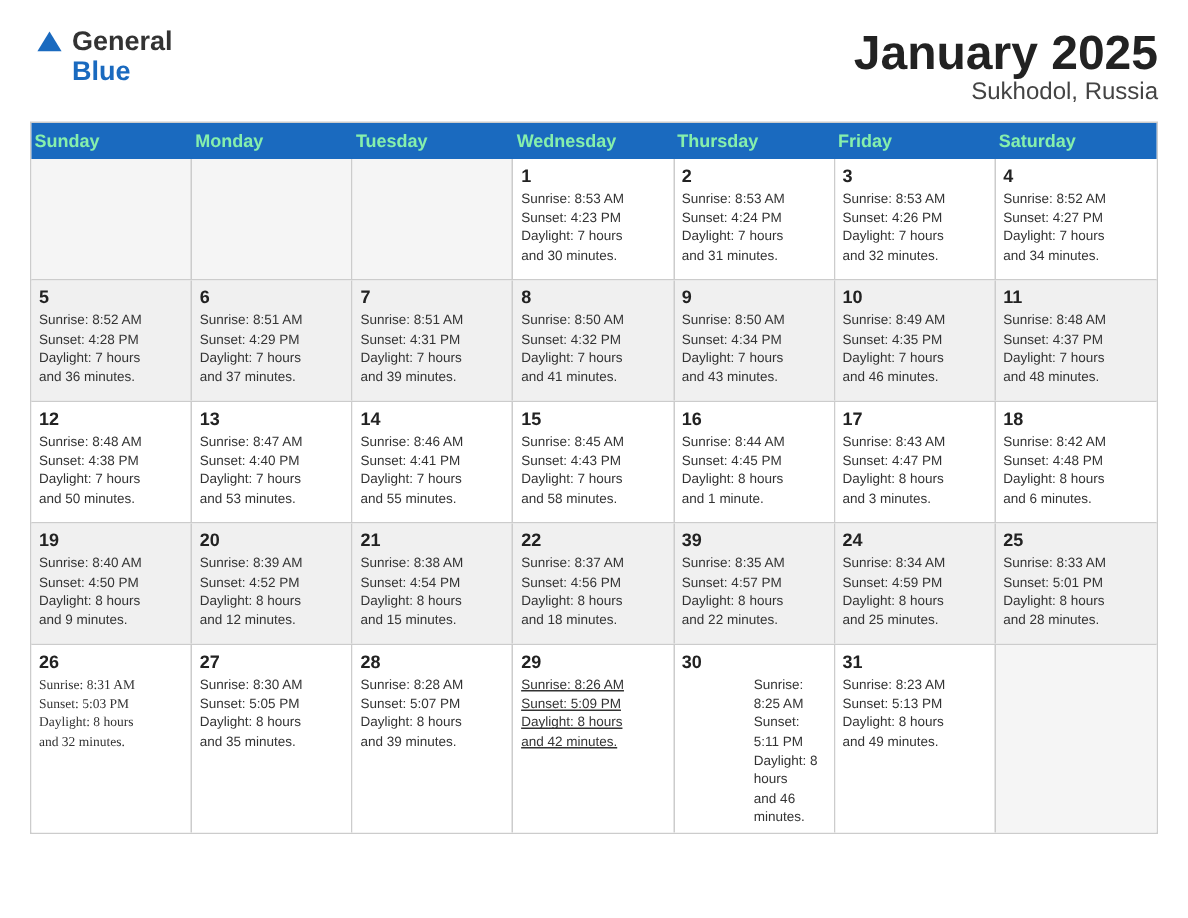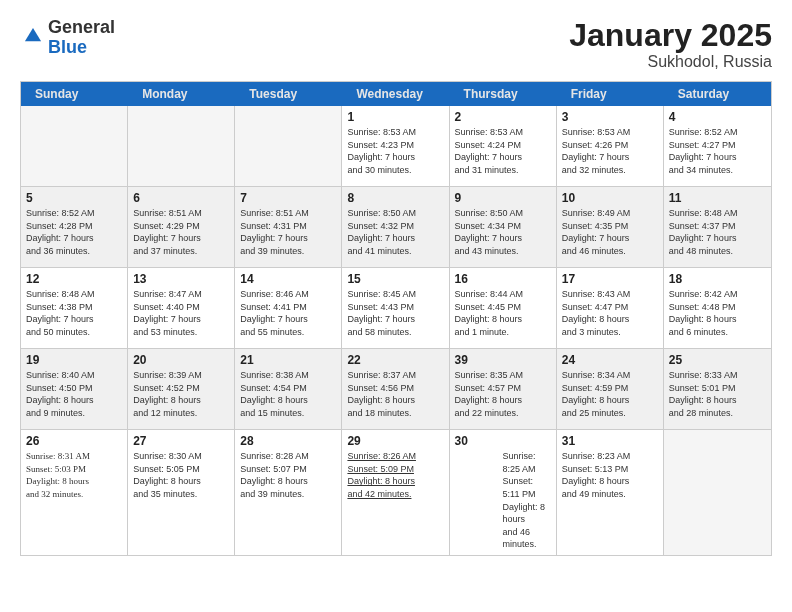--- a/index.html
+++ b/index.html
@@ -18,21 +18,20 @@
       flex-direction: column;
     }
     .header {
       display: flex;
       justify-content: space-between;
       align-items: flex-start;
       margin-bottom: 10px;
     }
     .logo {
       display: flex;
-      align-items: center;
     }
     .logo-text {
       font-size: 18px;
       font-weight: bold;
       line-height: 1.1;
     }
     .logo-general { color: #333; }
     .logo-blue { color: #1a6abf; }
     .logo-icon {
       width: 22px;
@@ -51,24 +50,24 @@
     .location-title {
       font-size: 16px;
       color: #444;
     }
     .cal-header {
       display: grid;
       grid-template-columns: repeat(7, 1fr);
       background: #1a6abf;
     }
     .cal-header-cell {
-      color: #e5e5e5;
+      color: #86efac;
       font-size: 12px;
       font-weight: bold;
-      padding: 5px 14px;
+      padding: 5px 2px;
       text-align: left;
     }
     .cal-cell {
       border-right: 1px solid #ccc;
       padding: 4px 5px;
       font-size: 9.5px;
       color: #333;
       vertical-align: top;
       background: #fff;
       min-height: 80px;

